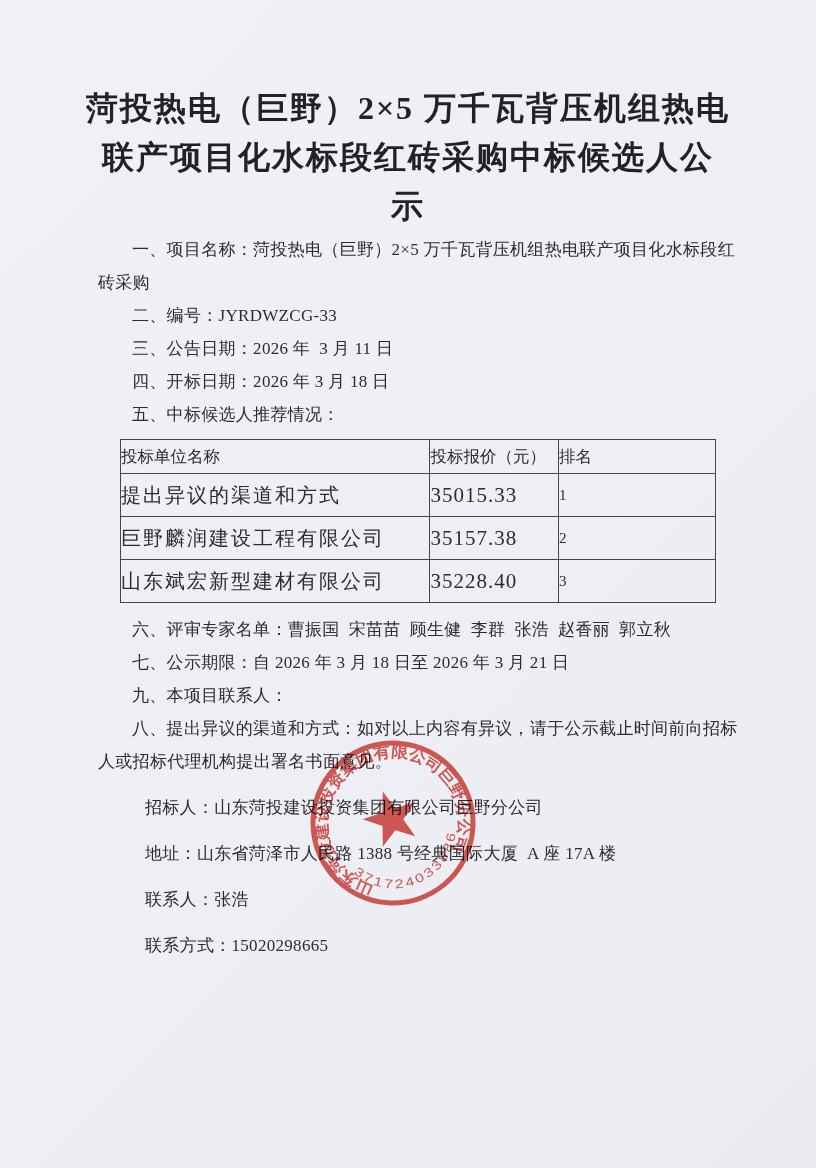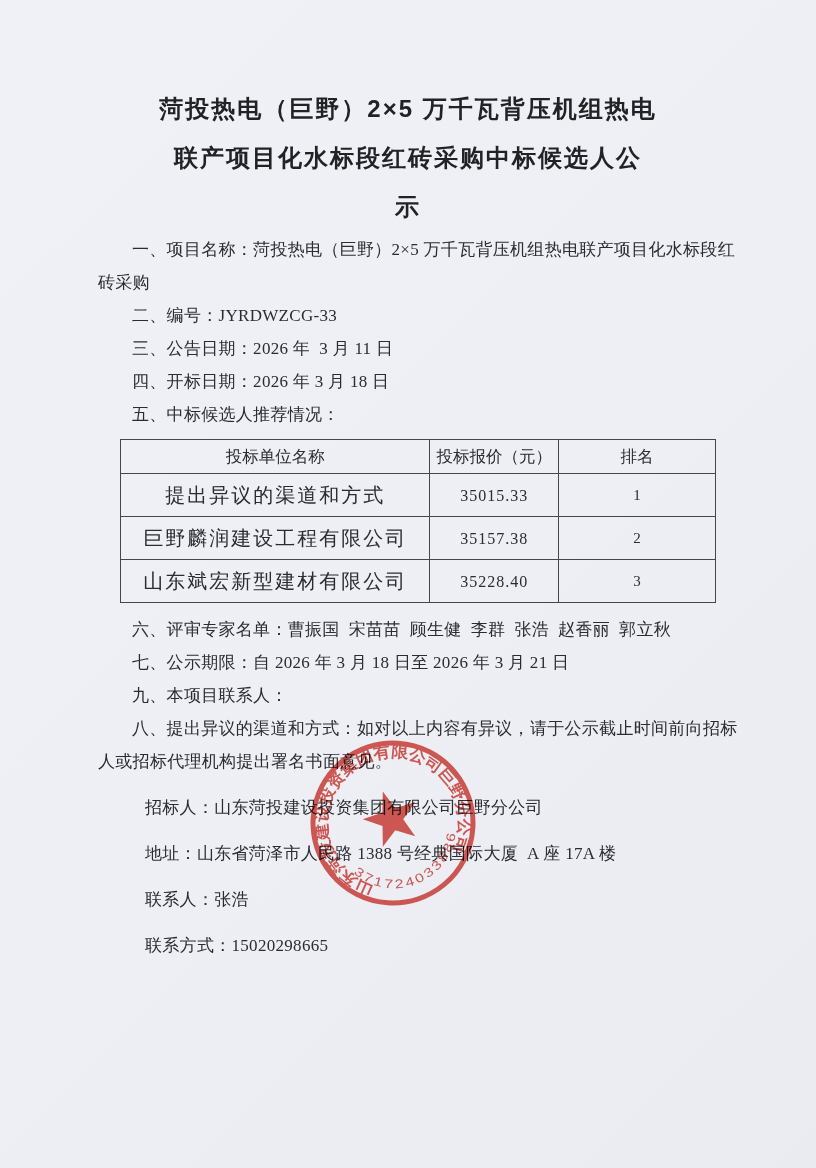--- a/index.html
+++ b/index.html
@@ -9,23 +9,23 @@
     height: 1168px;
     margin: 0 auto;
     background: linear-gradient(135deg, #f0f1f7 0%, #edeff4 55%, #e9ebf1 100%);
     overflow: hidden;
     color: #2b2b30;
     font-family: "Liberation Serif", "DejaVu Serif", serif;
   }
   .doc-title {
     margin: 84px 60px 0 60px;
     text-align: center;
-    font-family: Liberation Sans, sans-serif;
+    font-family: Liberation Serif, serif;
     font-weight: bold;
-    font-size: 24px;
+    font-size: 32px;
     line-height: 49px;
     letter-spacing: 2px;
     color: #222226;
   }
   .content {
     position: relative;
     margin: 2px 78px 0 98px;
     width: 640px;
     font-size: 17px;
     line-height: 33px;
@@ -34,35 +34,35 @@
     margin: 0;
     text-indent: 2em;
     white-space: pre-wrap;
     letter-spacing: 0.3px;
   }
   .bid-table {
     width: 596px;
     margin: 8px 0 10px 22px;
     border-collapse: collapse;
     table-layout: fixed;
-    text-align: center;
+    text-align: left;
     color: #2b2b30;
   }
   .bid-table col.c1 { width: 52%; }
   .bid-table col.c2 { width: 21.6%; }
   .bid-table col.c3 { width: 26.4%; }
   .bid-table th, .bid-table td {
     border: 1.5px solid #45454c;
     padding: 0;
   }
   .bid-table thead tr { height: 34px; }
   .bid-table thead th { font-weight: normal; font-size: 16.5px; }
   .bid-table tbody tr { height: 43px; }
   .bid-table td.company { font-size: 20px; letter-spacing: 2px; }
-  .bid-table td.price   { font-size: 16px; letter-spacing: 1px; font-family: "Liberation Serif","DejaVu Serif",serif; }
+  .bid-table td.price   { font-size: 21px; letter-spacing: 1px; font-family: "Liberation Serif","DejaVu Serif",serif; }
   .bid-table td.rank    { font-size: 15px; }
   .contacts { position: relative; }
   .contact-line { margin:13px; text-indent: 2em; white-space: pre-wrap; letter-spacing: 0.3px; }
   .stamp {
     position: absolute;
     left: 205px;
     top: -58px;
     width: 180px;
     height: 180px;
     transform: rotate(-18deg);

